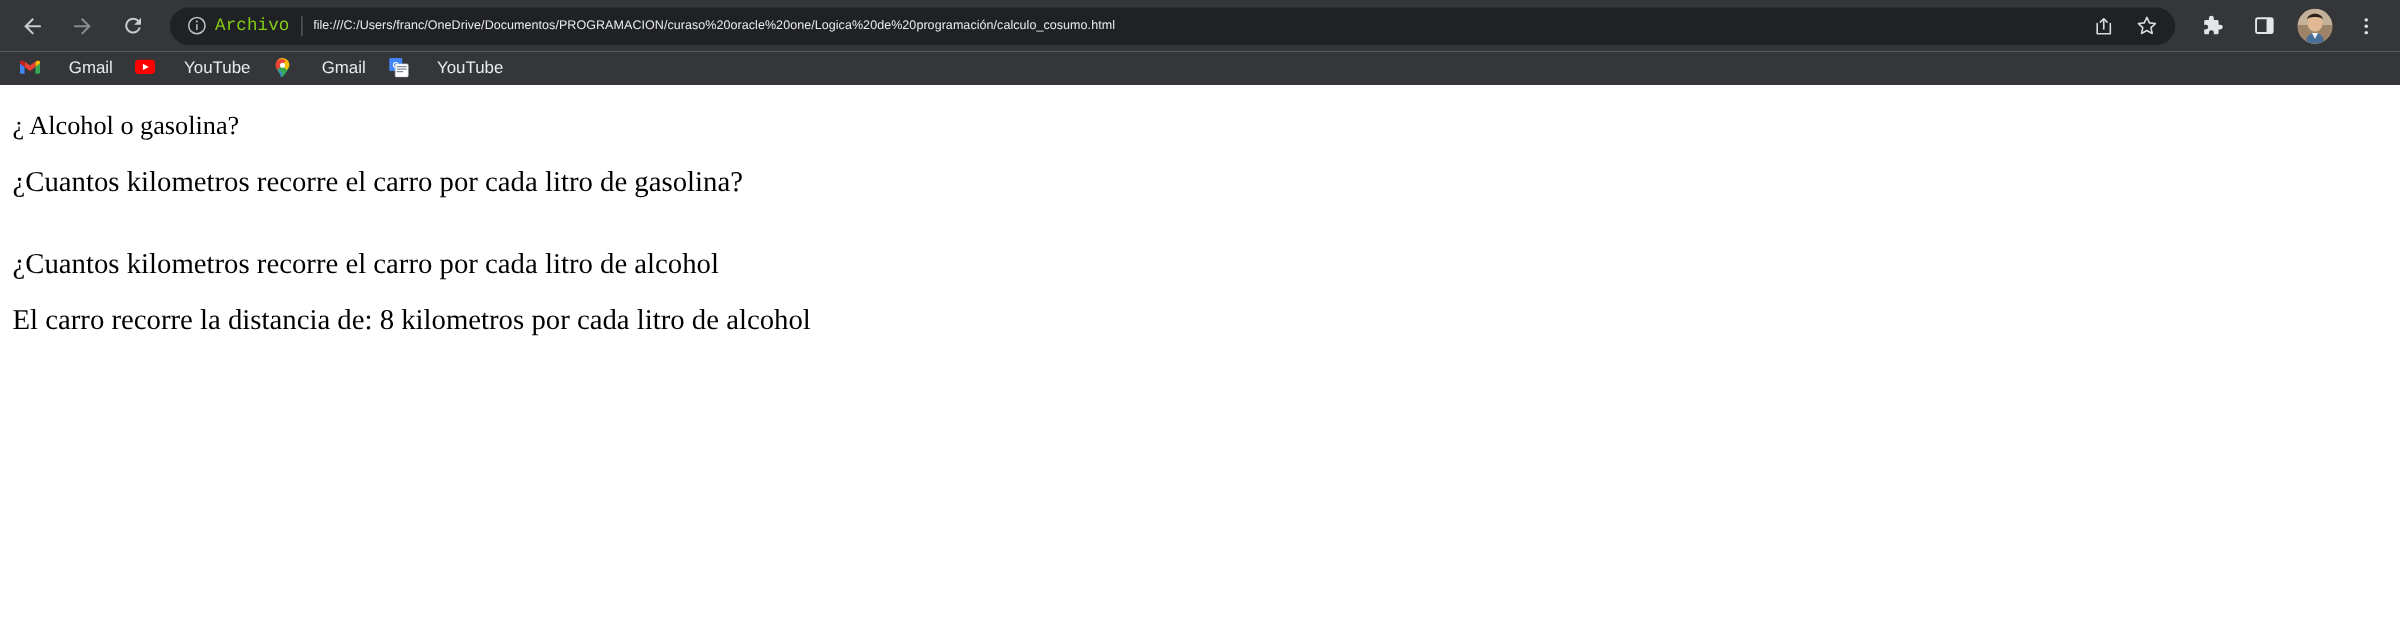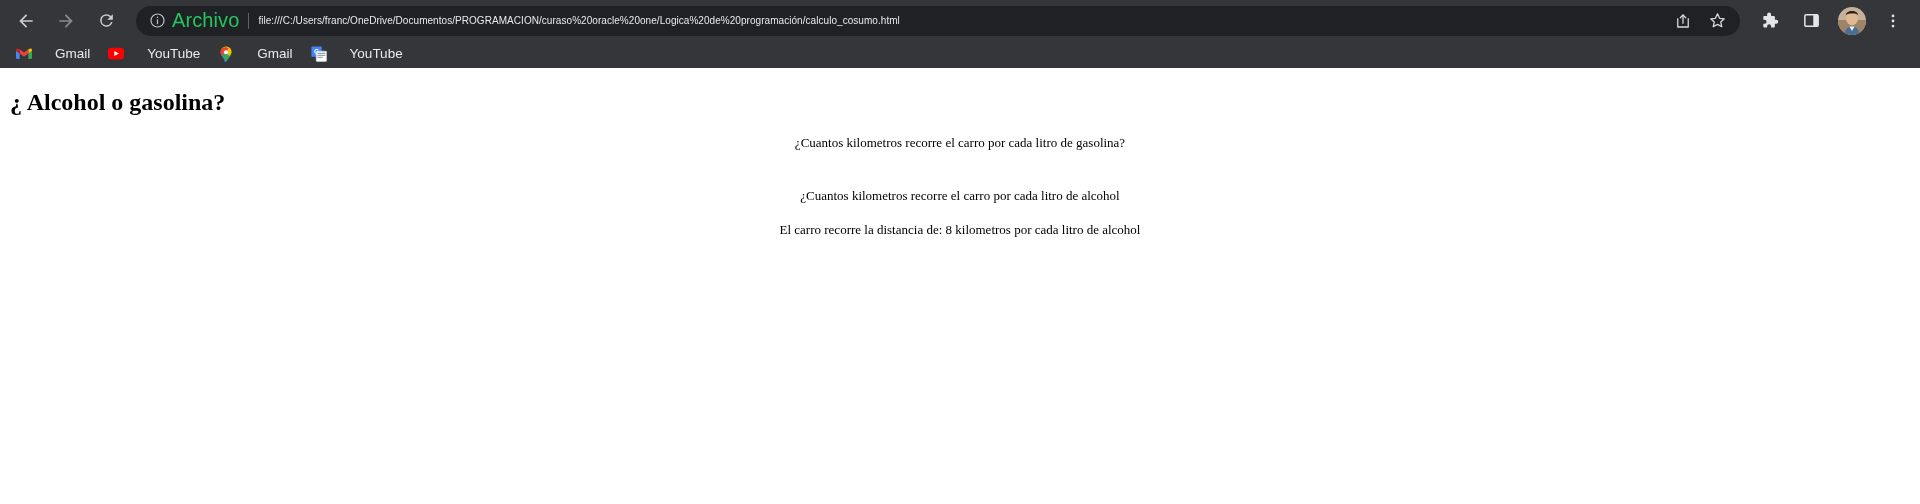--- a/index.html
+++ b/index.html
@@ -62,23 +62,23 @@
   .site-info-icon {
     width: 22px;
     height: 22px;
     flex: 0 0 auto;
     display: flex;
     align-items: center;
     justify-content: center;
     margin-right: 4px;
   }
   .scheme-label {
-    color: #22c55e;
-    font-size: 20px;
-    font-family: Liberation Sans, sans-serif;
+    color: #84cc16;
+    font-size: 14px;
+    font-family: Liberation Mono, monospace;
     letter-spacing: 0.1px;
     flex: 0 0 auto;
     white-space: nowrap;
   }
   .omnibox-sep {
     width: 1px;
     height: 16px;
     background: #5f6368;
     margin: 0 9px;
     flex: 0 0 auto;
@@ -170,31 +170,30 @@
     overflow: hidden;
     position: relative;
   }
   .page {
     font-family: "Liberation Serif", "DejaVu Serif", serif;
     color: #000000;
     padding: 0 10px;
     box-sizing: border-box;
   }
   .page h1 {
-    font-size: 24px;
-    font-weight: bold;
+    font-size: 21px;
+    font-weight: normal;
     margin: 21px 0 21px 0;
     line-height: 1.1;
   }
   .page p {
-    font-size: 13px;
+    font-size: 23px;
     font-weight: normal;
     margin: 19px 0;
     line-height: 1.15;
-    text-align: center;
   }
   .page .spacer-break {
     height: 0;
     margin: 0;
     padding: 0;
   }
 </style>
 </head>
 <body>
 

